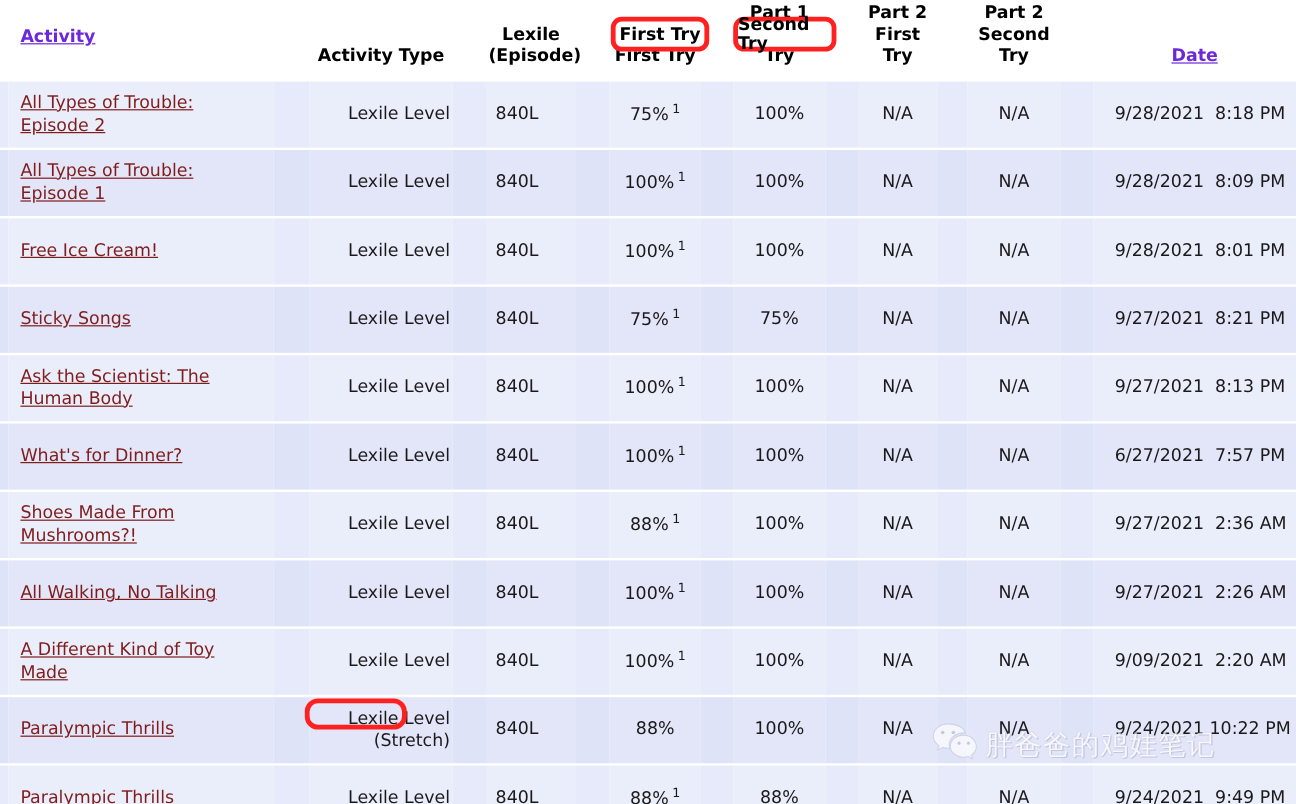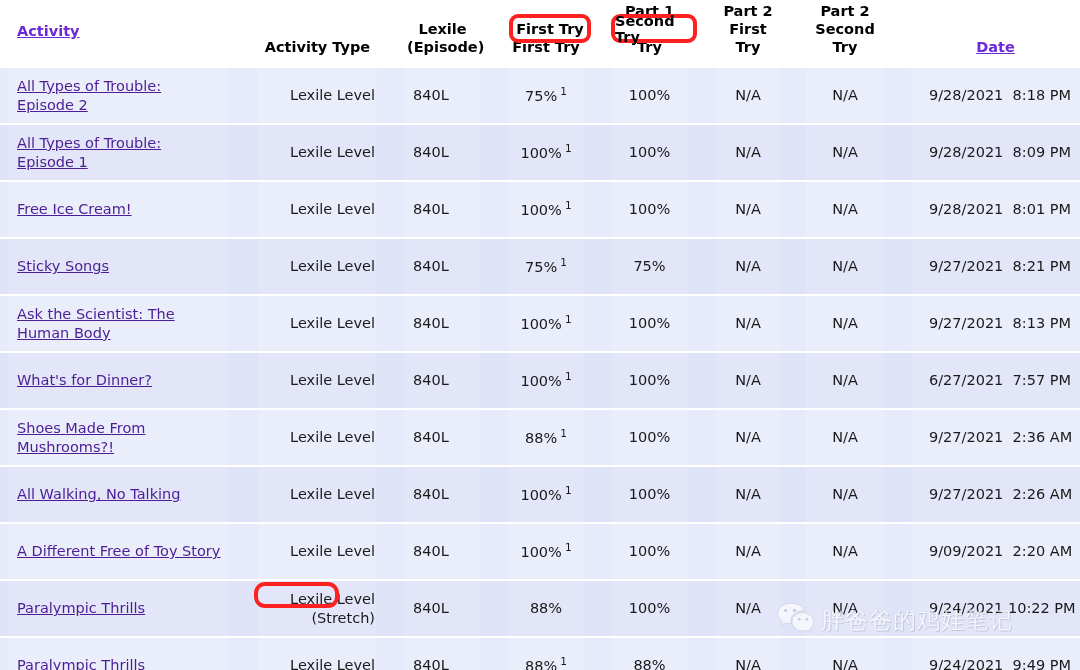--- a/index.html
+++ b/index.html
@@ -98,21 +98,21 @@
     padding-left: 8px;
   }
   tbody td.cell-date {
     text-align: left;
     padding-left: 18px;
     white-space: pre;
   }
   tbody td.spacer { padding: 0; }
 
   a.activity-link {
-    color: #4c1d95;
+    color: #7f1d1d;
     text-decoration: underline;
     cursor: pointer;
   }
 
   sup.footnote {
     font-size: 10.5px;
     vertical-align: super;
     margin-left: 3px;
     color: #1a1a1a;
   }
@@ -368,21 +368,21 @@
         <td>100%</td>
         <td class="spacer"></td>
         <td>N/A</td>
         <td class="spacer"></td>
         <td>N/A</td>
         <td class="spacer"></td>
         <td class="cell-date">9/27/2021  2:26 AM</td>
       </tr>
       <tr class="row-a">
         <td class="spacer"></td>
-        <td class="cell-activity"><a class="activity-link">A Different Free of Toy Story</a></td>
+        <td class="cell-activity"><a class="activity-link">A Different Kind of Toy Made</a></td>
         <td class="spacer"></td>
         <td class="cell-type"><span>Lexile Level</span></td>
         <td class="spacer"></td>
         <td class="cell-lexile">840L</td>
         <td class="spacer"></td>
         <td><span>100%</span><sup class="footnote">1</sup></td>
         <td class="spacer"></td>
         <td>100%</td>
         <td class="spacer"></td>
         <td>N/A</td>

